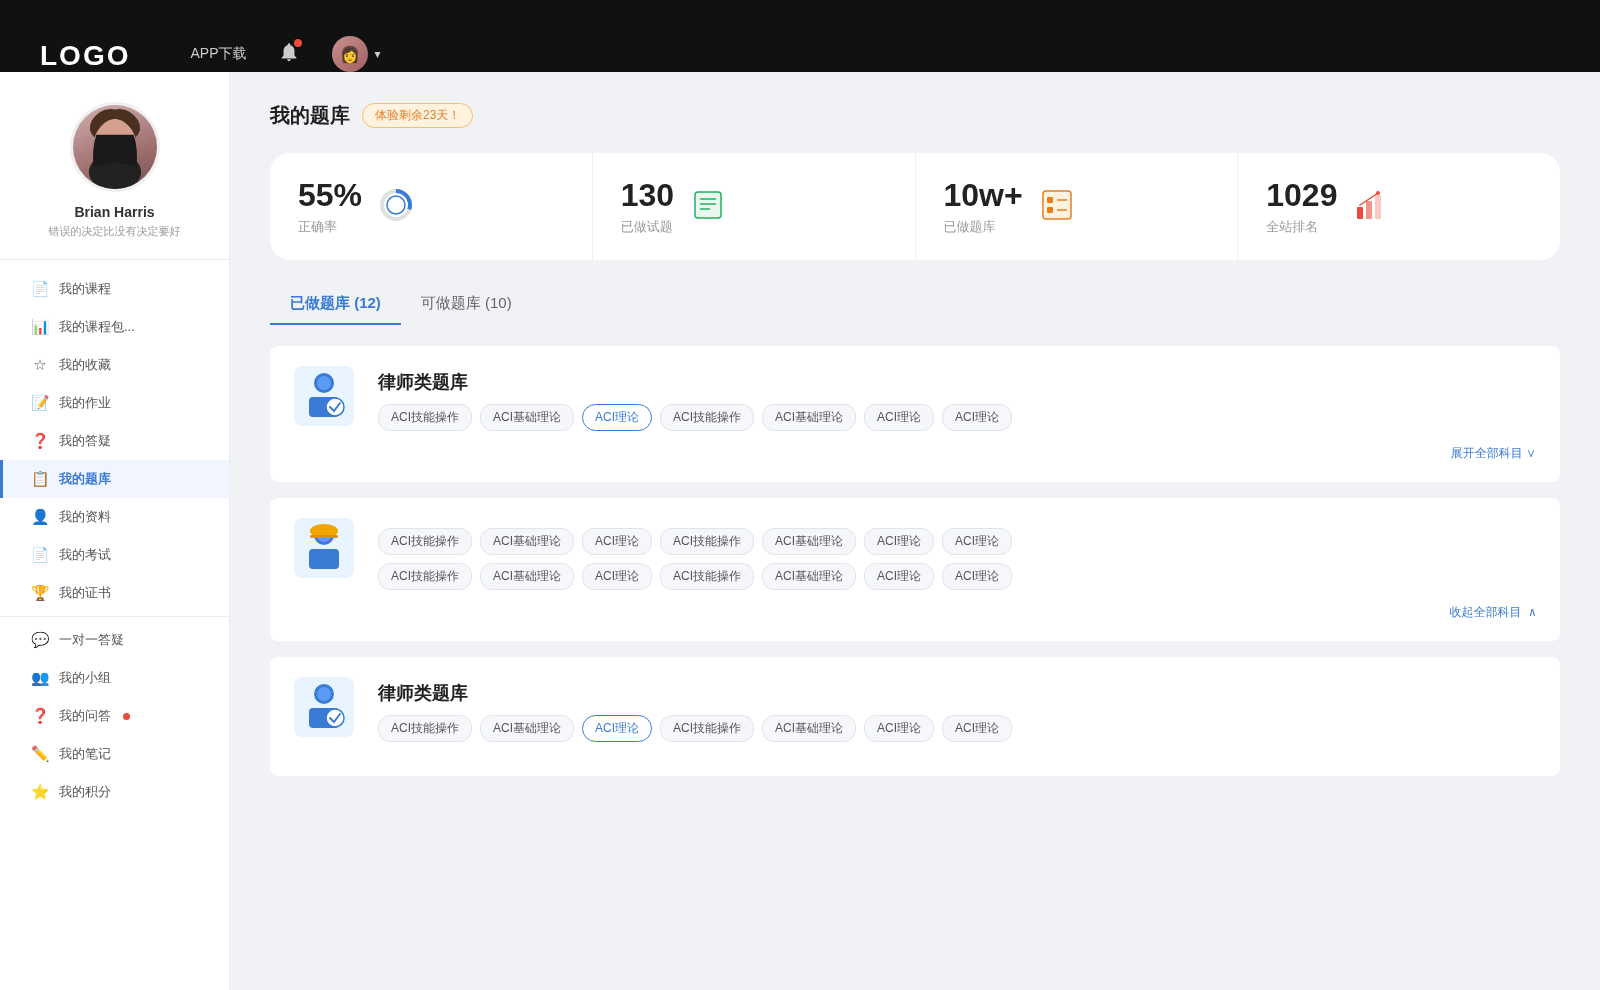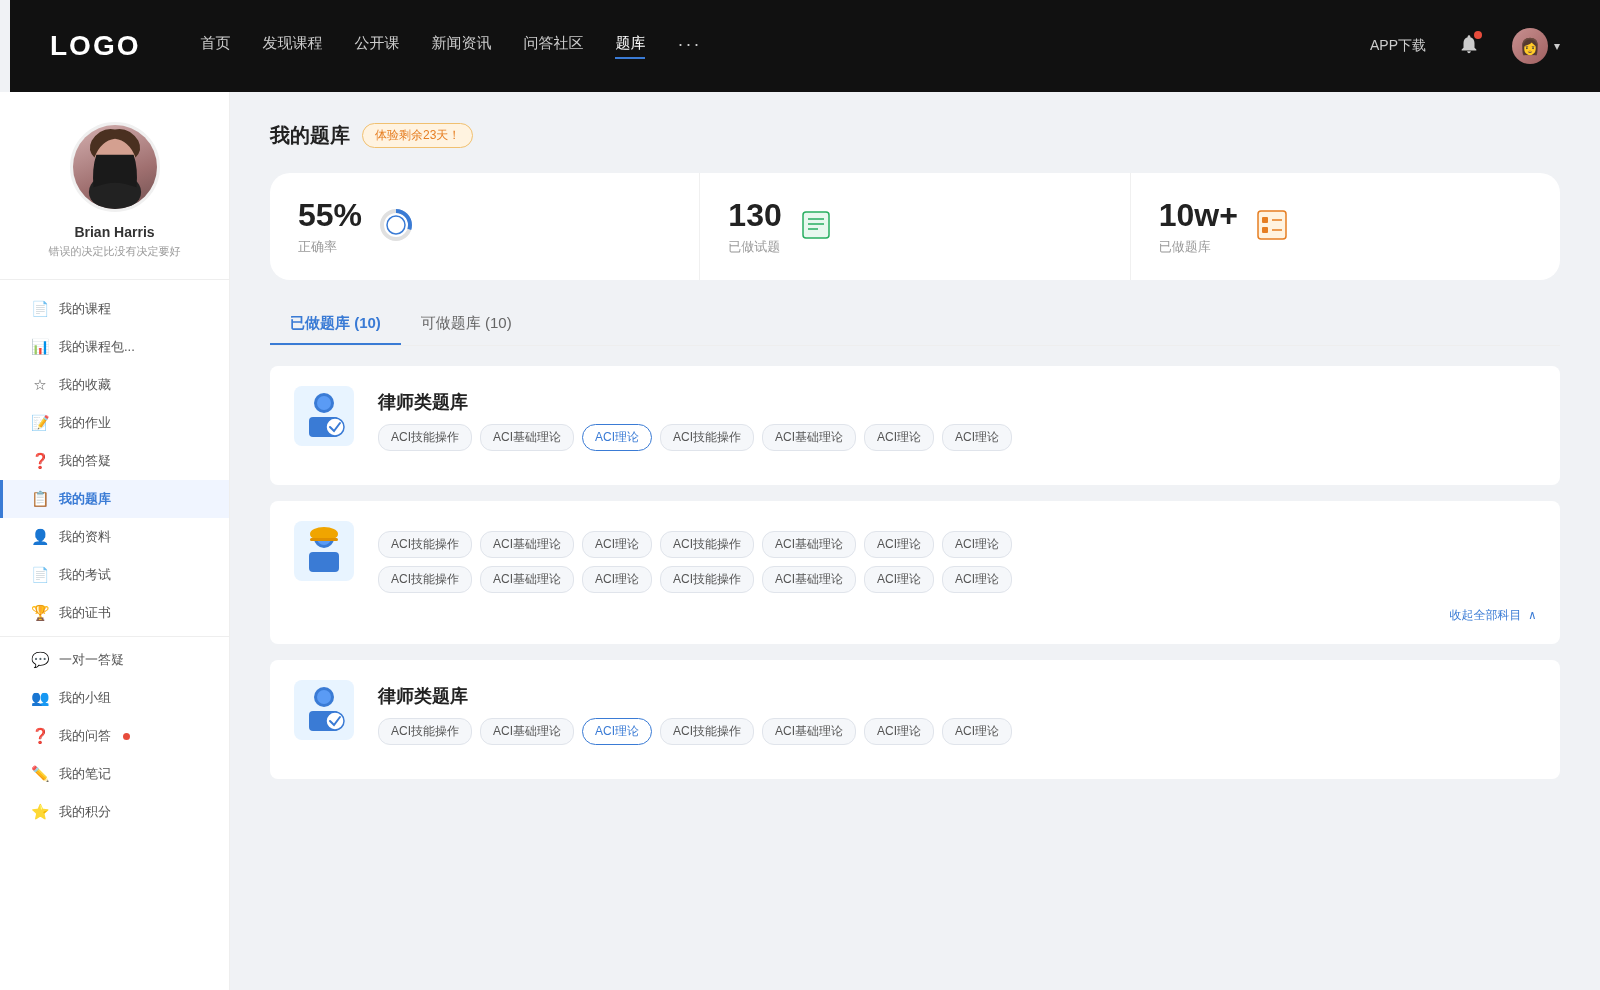--- a/index.html
+++ b/index.html
@@ -1,21 +1,21 @@
 <!DOCTYPE html>
 <html><head>
   <meta charset="utf-8">
   <style>
     * { box-sizing: border-box; margin: 0; padding: 0; }
     body { font-family: -apple-system, BlinkMacSystemFont, "PingFang SC", "Microsoft YaHei", sans-serif; background: #f0f2f5; min-height: 990px; }
 
     
     .navbar {
-      background: #111; height: 92px; display: flex; align-items: center;
-      padding: 0 40px; position: sticky; top: 0; z-index: 100; margin-left: 10px;
+      background: #111; height: 72px; display: flex; align-items: flex-end;
+      padding: 0 40px; position: sticky; top: 0; z-index: 100;
     }
     .navbar-logo { color: #fff; font-size: 28px; font-weight: 900; letter-spacing: 2px; margin-right: 60px; }
     .navbar-links { display: flex; gap: 32px; flex: 1; }
     .navbar-links a { color: #ccc; text-decoration: none; font-size: 15px; padding-bottom: 4px; }
     .navbar-links a.active { color: #fff; border-bottom: 2px solid #3a7bd5; }
     .navbar-dots { color: #ccc; font-size: 18px; letter-spacing: 2px; cursor: pointer; }
     .navbar-right { display: flex; align-items: center; gap: 32px; }
     .navbar-app { color: #ccc; font-size: 14px; cursor: pointer; }
     .bell-icon { position: relative; cursor: pointer; }
     .bell-icon svg { fill: #ccc; }
@@ -109,29 +109,20 @@
     
     .mini-pie {
       width: 36px; height: 36px;
     }
   </style>
 </head>
 <body>
 
 <nav class="navbar">
   <div class="navbar-logo">LOGO</div>
-  <div class="navbar-links">
-    <a href="#">首页</a>
-    <a href="#">发现课程</a>
-    <a href="#">公开课</a>
-    <a href="#">新闻资讯</a>
-    <a href="#">问答社区</a>
-    <a href="#" class="active">题库</a>
-    <span class="navbar-dots">···</span>
-  </div>
   <div class="navbar-right">
     <span class="navbar-app">APP下载</span>
     <div class="bell-icon">
       <svg width="22" height="22" viewBox="0 0 24 24">
           <path d="M12 22c1.1 0 2-.9 2-2h-4c0 1.1.9 2 2 2zm6-6v-5c0-3.07-1.64-5.64-4.5-6.32V4c0-.83-.67-1.5-1.5-1.5s-1.5.67-1.5 1.5v.68C7.63 5.36 6 7.92 6 11v5l-2 2v1h16v-1l-2-2z"></path>
         </svg>
       <span class="bell-dot"></span>
     </div>
     <div class="avatar-wrap">
       <div class="avatar-img">
@@ -266,24 +257,39 @@
         <div>
           <svg width="36" height="36" viewBox="0 0 36 36">
             <rect x="4" y="4" width="28" height="28" rx="3" fill="#fff3e0" stroke="#e67e22" stroke-width="1.5"></rect>
             <rect x="8" y="10" width="6" height="6" rx="1" fill="#e67e22"></rect>
             <rect x="8" y="20" width="6" height="6" rx="1" fill="#e67e22"></rect>
             <line x1="18" y1="13" x2="28" y2="13" stroke="#e67e22" stroke-width="1.5"></line>
             <line x1="18" y1="23" x2="28" y2="23" stroke="#e67e22" stroke-width="1.5"></line>
           </svg>
         </div>
       </div>
+      <div class="stat-item">
+        <div>
+          <div class="stat-value">1029</div>
+          <div class="stat-label">全站排名</div>
+        </div>
+        <div>
+          <svg width="36" height="36" viewBox="0 0 36 36">
+            <rect x="4" y="20" width="6" height="12" rx="1" fill="#e74c3c"></rect>
+            <rect x="13" y="14" width="6" height="18" rx="1" fill="#e74c3c" opacity="0.6"></rect>
+            <rect x="22" y="8" width="6" height="24" rx="1" fill="#e74c3c" opacity="0.3"></rect>
+            <polyline points="7,18 16,12 25,6" fill="none" stroke="#e74c3c" stroke-width="1.5" stroke-linecap="round"></polyline>
+            <circle cx="25" cy="6" r="2" fill="#e74c3c"></circle>
+          </svg>
+        </div>
+      </div>
     </div>
 
     <div class="tab-row">
-      <button class="tab-btn active">已做题库 (10)</button>
+      <button class="tab-btn active">已做题库 (12)</button>
       <button class="tab-btn">可做题库 (10)</button>
     </div>
 
     <div class="qbank-card">
       <div class="qbank-card-header">
         <div class="qbank-icon">
           <svg width="50" height="55" viewBox="0 0 50 55">
             <circle cx="25" cy="14" r="10" fill="#3a7bd5"></circle>
             <rect x="10" y="28" width="30" height="20" rx="4" fill="#3a7bd5"></rect>
             <circle cx="25" cy="14" r="7" fill="#5a9bf5"></circle>
@@ -297,20 +303,21 @@
             <span class="tag">ACI技能操作</span>
             <span class="tag">ACI基础理论</span>
             <span class="tag active-tag">ACI理论</span>
             <span class="tag">ACI技能操作</span>
             <span class="tag">ACI基础理论</span>
             <span class="tag">ACI理论</span>
             <span class="tag">ACI理论</span>
           </div>
         </div>
       </div>
+      <div class="expand-link">展开全部科目 ∨</div>
     </div>
 
     <div class="qbank-card">
       <div class="qbank-card-header">
         <div class="qbank-icon">
           <svg width="50" height="55" viewBox="0 0 50 55">
             <circle cx="25" cy="14" r="10" fill="#3a7bd5"></circle>
             <circle cx="25" cy="14" r="7" fill="#5a9bf5"></circle>
 
             <ellipse cx="25" cy="10" rx="14" ry="7" fill="#f0a500"></ellipse>

